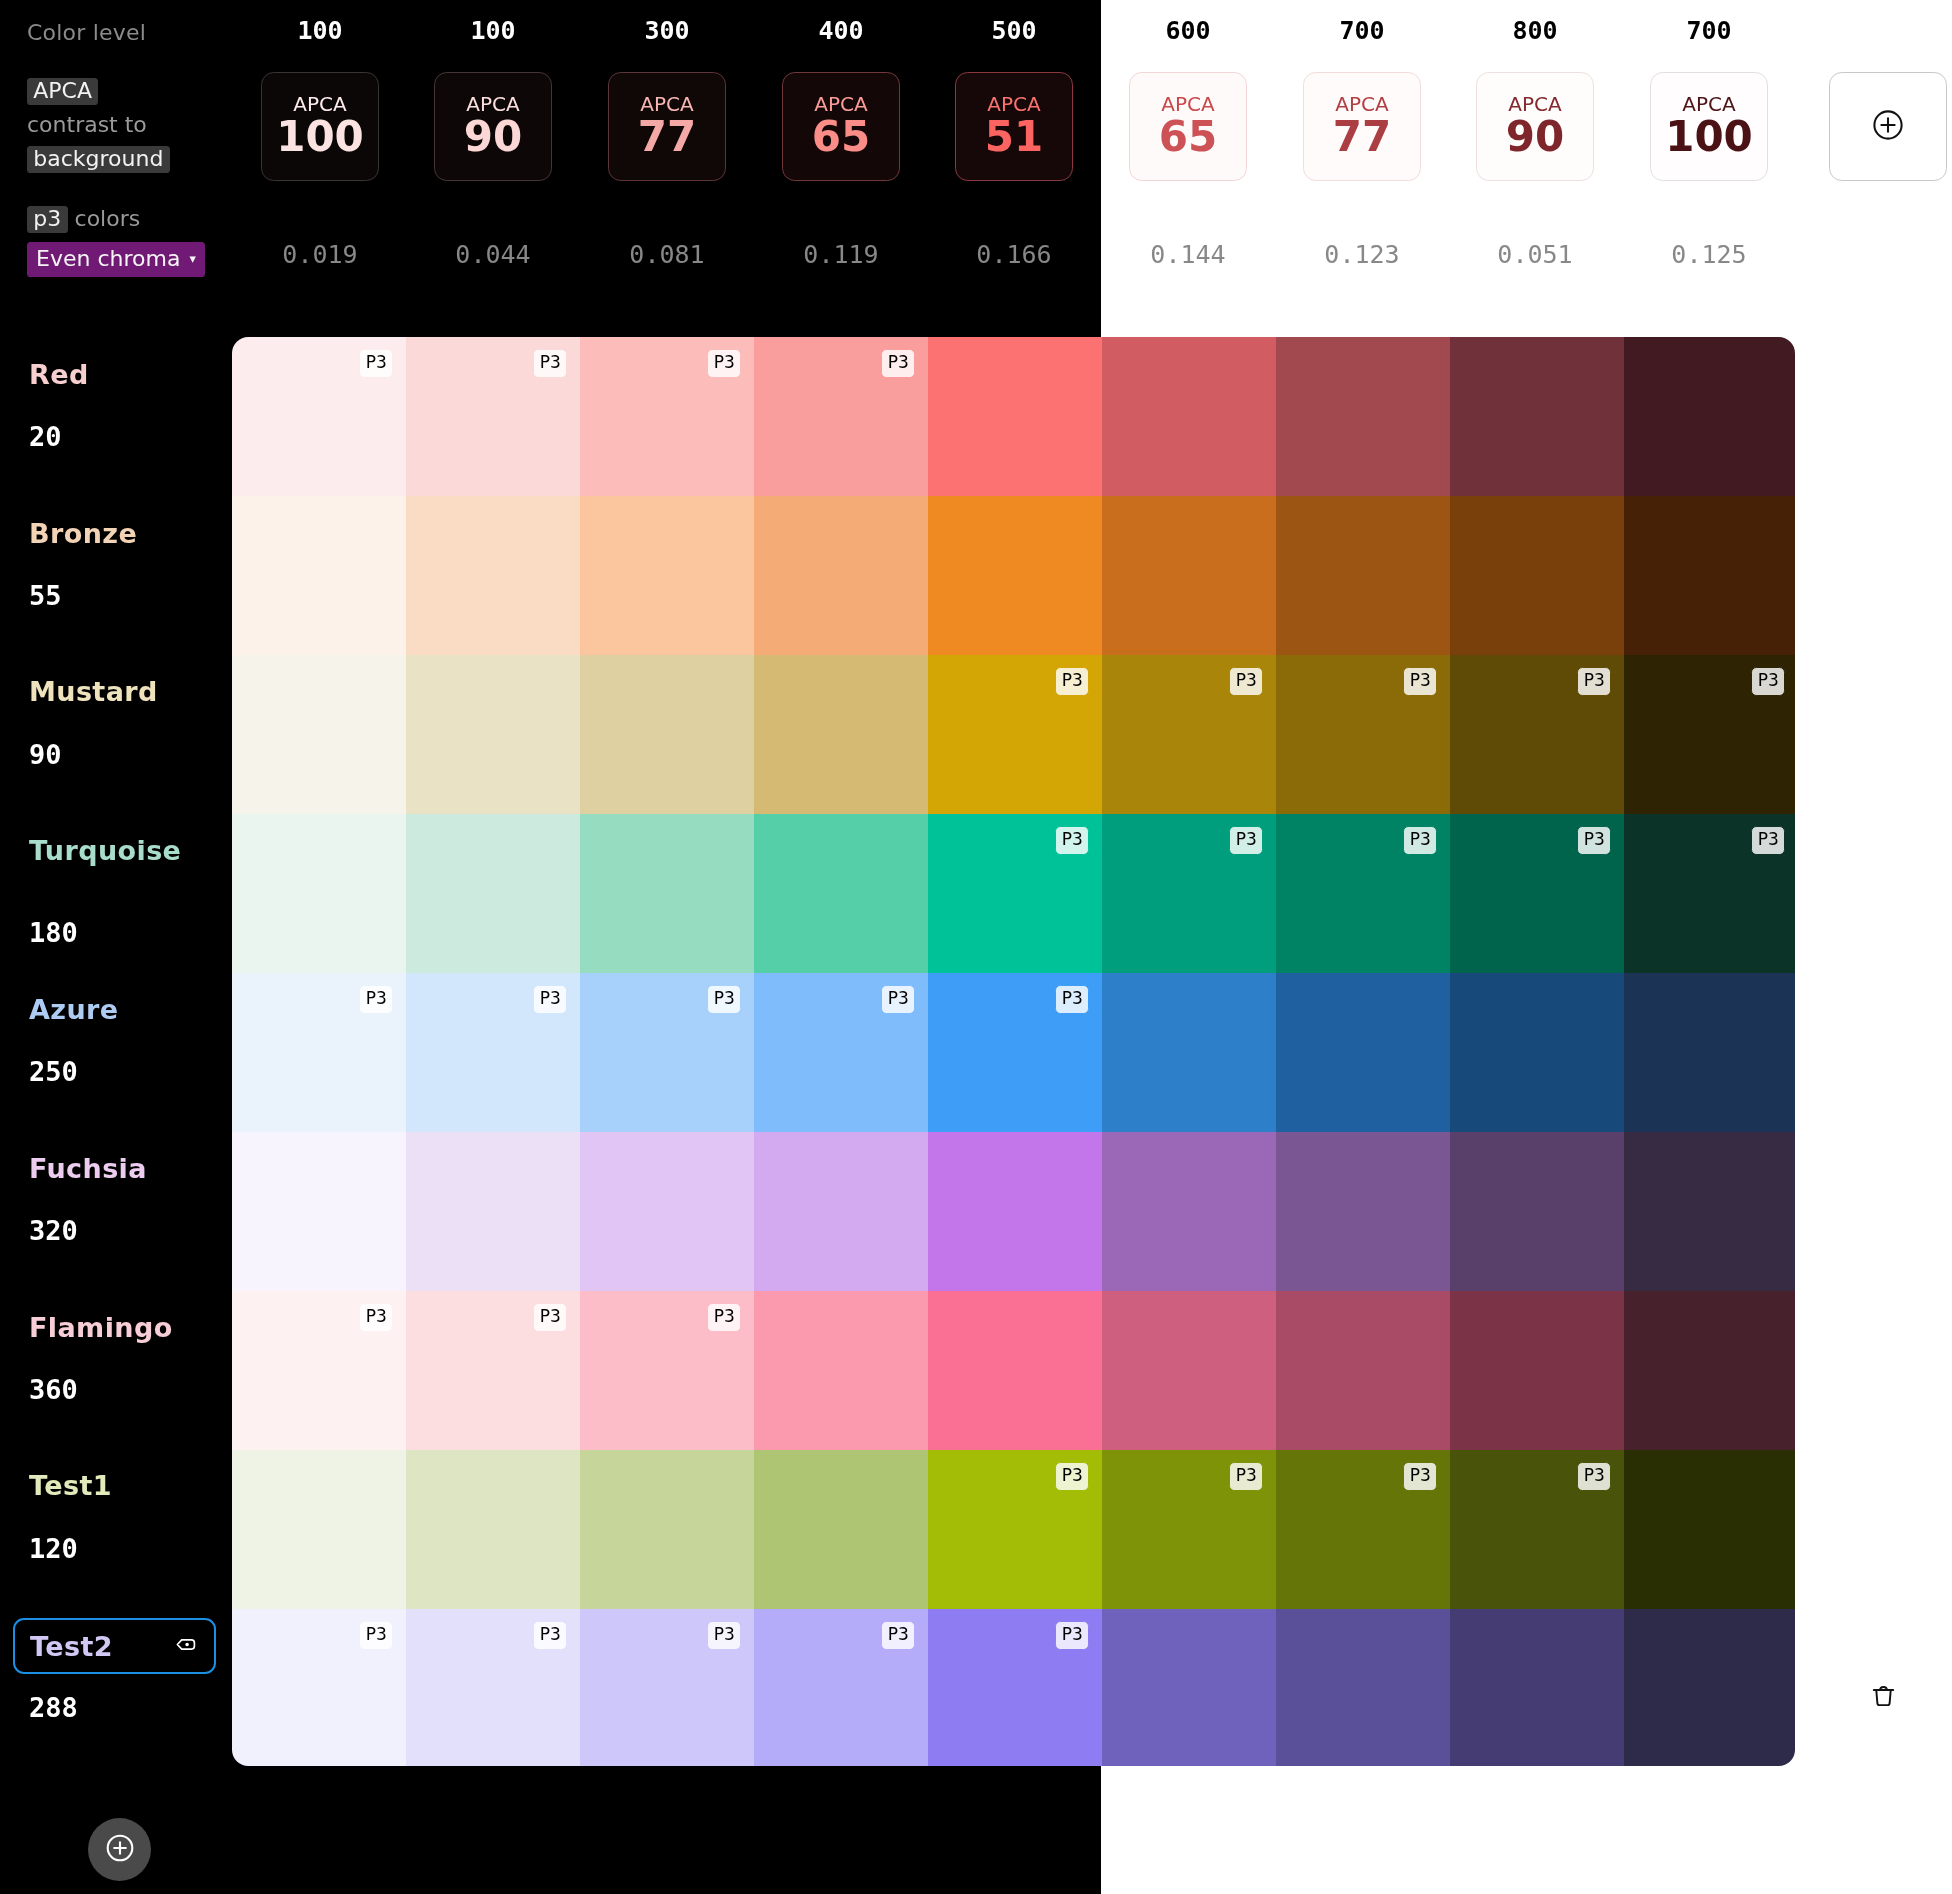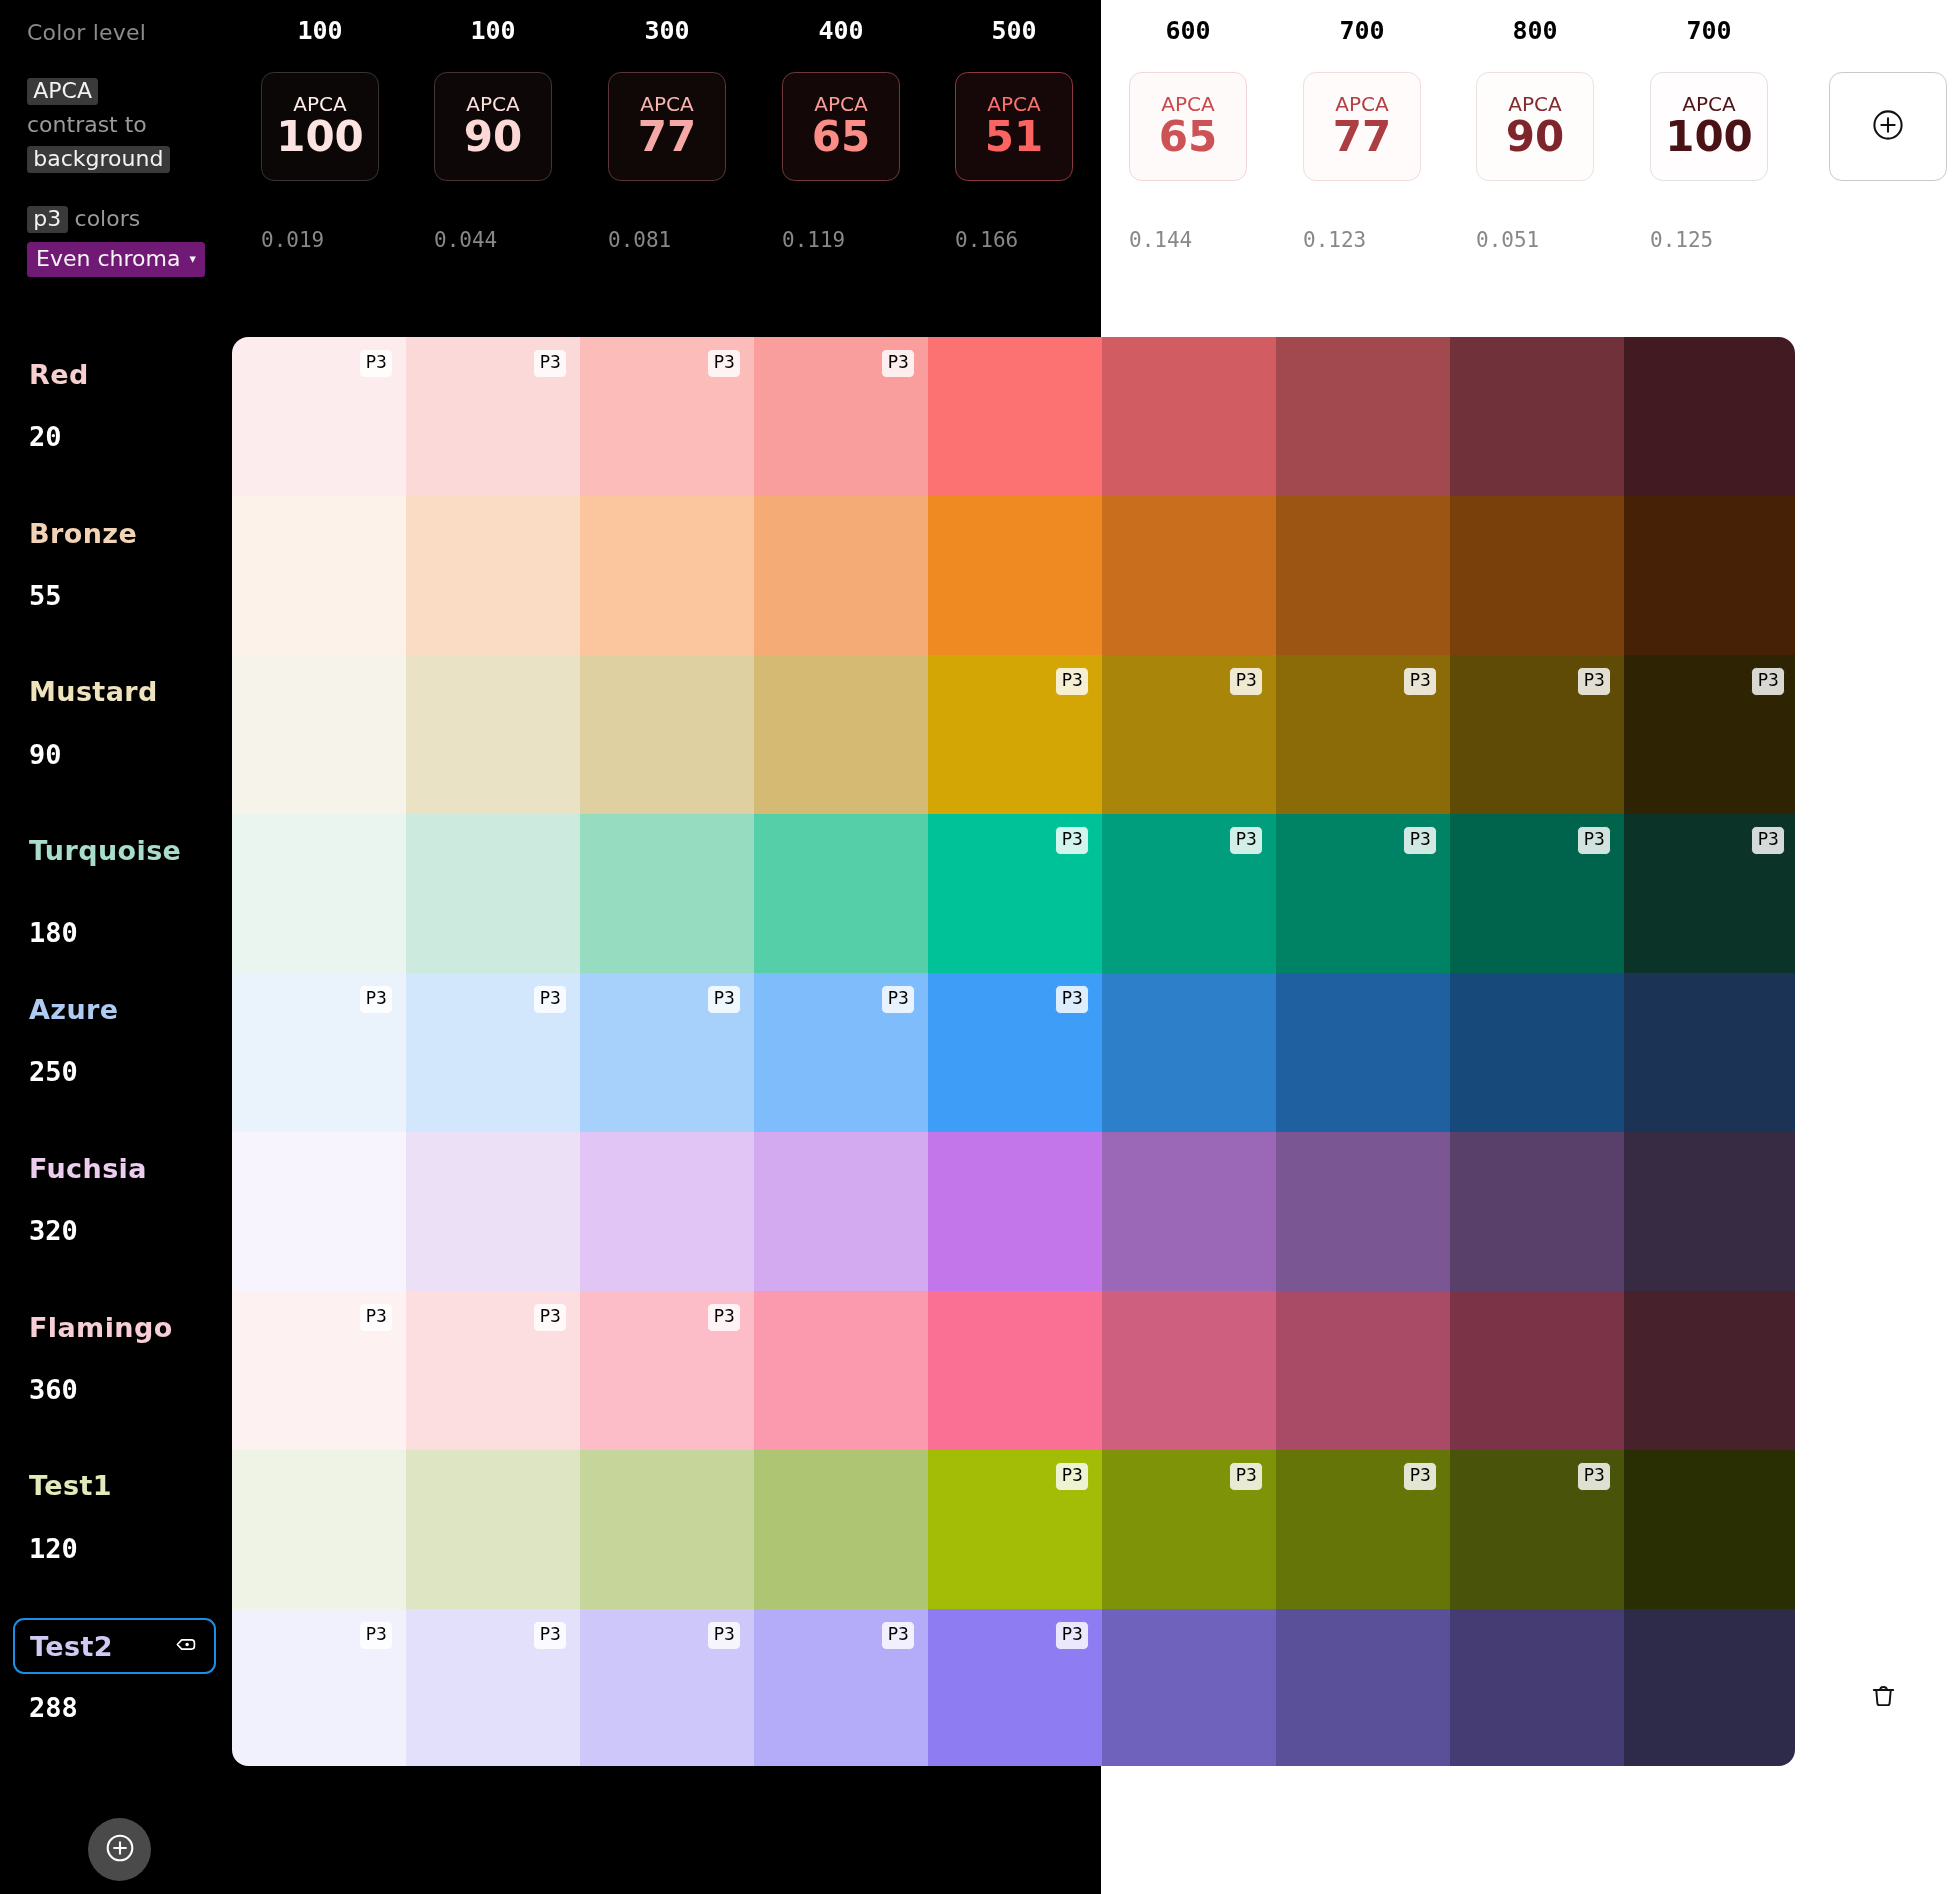--- a/index.html
+++ b/index.html
@@ -74,22 +74,22 @@
   }
 
   #add-level-btn{
     position:absolute; top:72px; left:1829px; width:118px; height:109px;
     border-radius:12.7px; border:0.9px solid #c9c9c9; background:#fff;
     display:flex; align-items:center; justify-content:center;
     cursor:pointer;
   }
 
   .chroma-val{
-    position:absolute; top:228px; width:118px; text-align:left;
-    font-family:"DejaVu Sans Mono", monospace; font-size:21px; color:#888888;
+    position:absolute; top:240px; width:118px; text-align:center;
+    font-family:"DejaVu Sans Mono", monospace; font-size:25px; color:#888888;
   }
 
   
   #sidebar{ position:absolute; left:0; top:337px; width:232px; height:1429px; z-index:3; }
   .side-name{
     position:absolute; left:29px; font-size:27px; font-weight:bold;
     font-family:"DejaVu Sans", sans-serif; letter-spacing:0.4px;
   }
   .side-hue{
     position:absolute; left:29px; font-size:27px; font-weight:bold; color:#ffffff;

